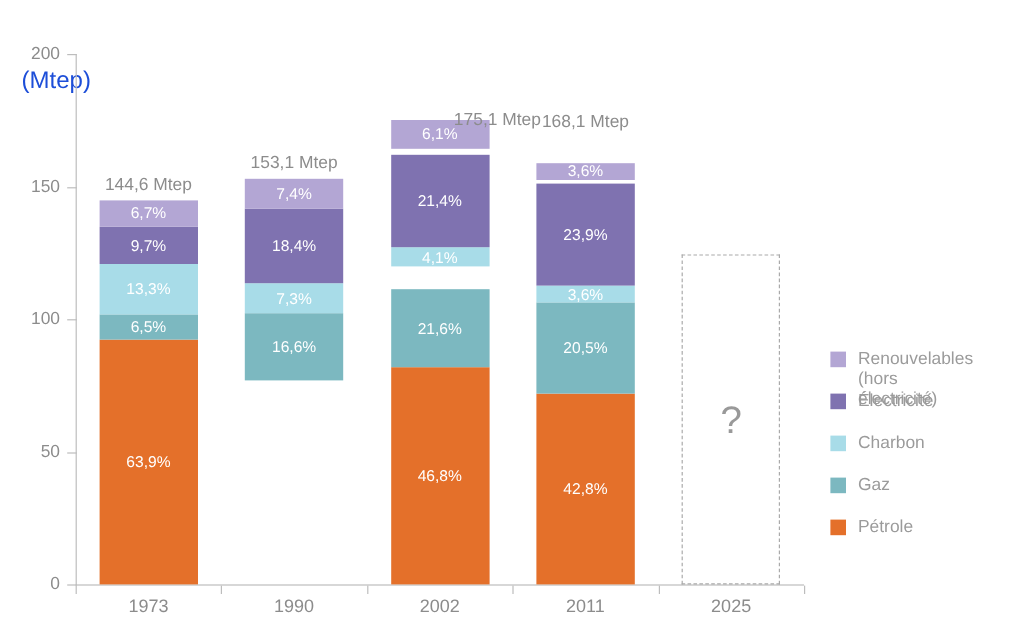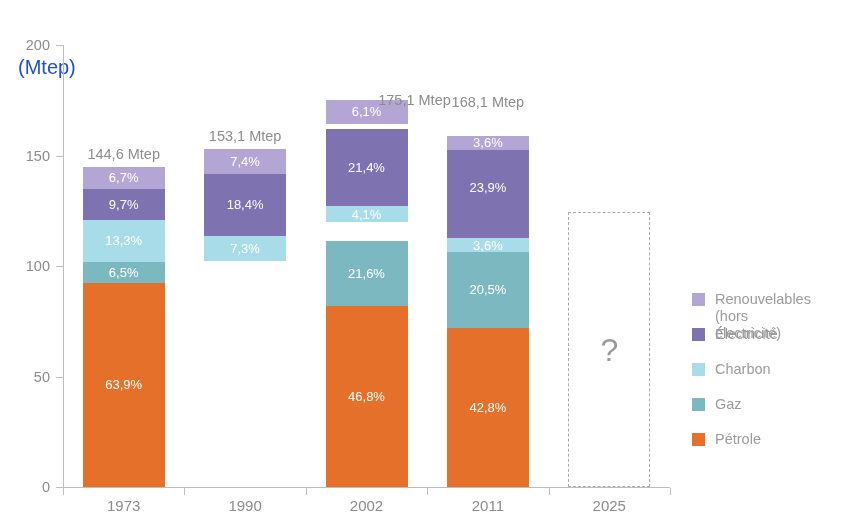--- a/index.html
+++ b/index.html
@@ -220,20 +220,23 @@
         </div>
         <div class="bar-seg" style="bottom: 267.477px; height: 30.9979px; background-color: rgb(127, 114, 176); position: absolute;">
           <span class="seg-label">9,7%</span>
         </div>
         <div class="bar-seg" style="bottom: 298.475px; height: 21.4109px; background-color: rgb(179, 166, 212); position: absolute;">
           <span class="seg-label">6,7%</span>
         </div>
       </div>
       <div class="bar-total" style="left: 123.7px; top: 146.434px;">144,6 Mtep</div>
       <div class="bar-group" style="left: 204.1px; top: 148.649px; width: 82px; height: 338.351px;">
+        <div class="bar-seg" style="bottom: 170.191px; height: 56.1663px; background-color: rgb(124, 184, 192); position: absolute;">
+          <span class="seg-label">16,6%</span>
+        </div>
         <div class="bar-seg" style="bottom: 226.357px; height: 24.6996px; background-color: rgb(168, 220, 232); position: absolute;">
           <span class="seg-label">7,3%</span>
         </div>
         <div class="bar-seg" style="bottom: 251.056px; height: 62.2566px; background-color: rgb(127, 114, 176); position: absolute;">
           <span class="seg-label">18,4%</span>
         </div>
         <div class="bar-seg" style="bottom: 313.313px; height: 25.038px; background-color: rgb(179, 166, 212); position: absolute;">
           <span class="seg-label">7,4%</span>
         </div>
       </div>
@@ -259,21 +262,21 @@
       <div class="bar-group" style="left: 446.9px; top: 115.499px; width: 82px; height: 371.501px;">
         <div class="bar-seg" style="bottom: 0px; height: 159.002px; background-color: rgb(228, 112, 42); position: absolute;">
           <span class="seg-label">42,8%</span>
         </div>
         <div class="bar-seg" style="bottom: 159.002px; height: 76.1577px; background-color: rgb(124, 184, 192); position: absolute;">
           <span class="seg-label">20,5%</span>
         </div>
         <div class="bar-seg" style="bottom: 235.16px; height: 13.374px; background-color: rgb(168, 220, 232); position: absolute;">
           <span class="seg-label">3,6%</span>
         </div>
-        <div class="bar-seg" style="bottom: 248.534px; height: 102px; background-color: rgb(127, 114, 176); position: absolute;">
+        <div class="bar-seg" style="bottom: 248.534px; height: 85px; background-color: rgb(127, 114, 176); position: absolute;">
           <span class="seg-label">23,9%</span>
         </div>
         <div class="bar-seg" style="bottom: 337.323px; height: 13.374px; background-color: rgb(179, 166, 212); position: absolute;">
           <span class="seg-label">3,6%</span>
         </div>
       </div>
       <div class="bar-total" style="left: 487.9px; top: 94.499px;">168,1 Mtep</div>
     </div>
 
   <div id="placeholder-layer">

